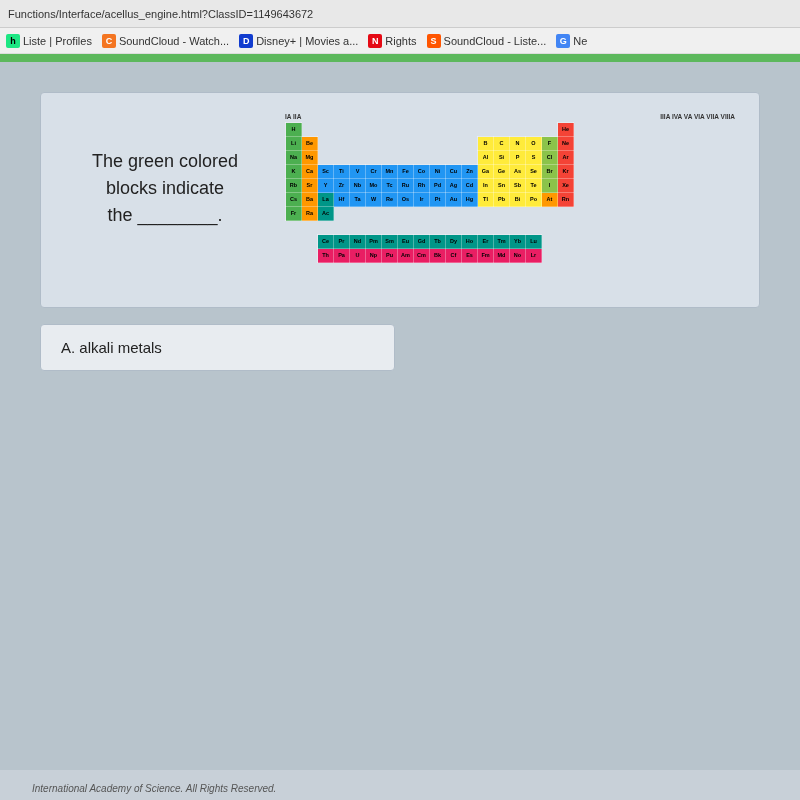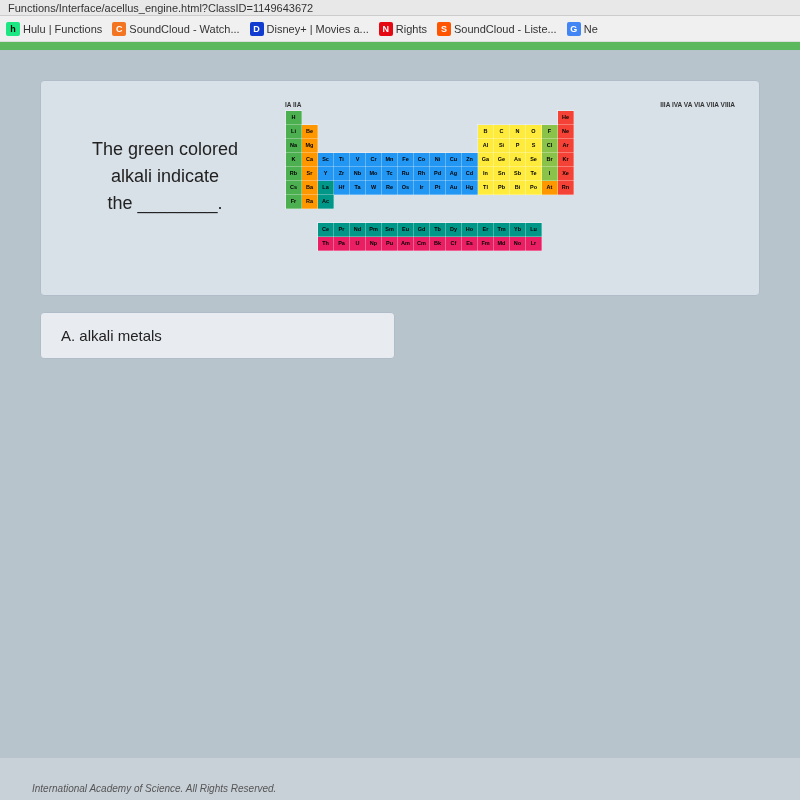--- a/index.html
+++ b/index.html
@@ -7,21 +7,21 @@
       width: 800px;
       height: 800px;
       overflow: hidden;
       font-family: Arial, sans-serif;
       background: #c8d0d8;
     }
 
     
     .browser-bar {
       background: #e8e8e8;
-      height: 16px;
+      height: 28px;
       display: flex;
       align-items: center;
       padding: 0 8px;
       font-size: 11px;
       color: #333;
       border-bottom: 1px solid #ccc;
     }
 
     .bookmarks-bar {
       background: #f0f0f0;
@@ -162,21 +162,21 @@
 </head>
 <body>
 
 <div class="browser-bar">
   <span>Functions/Interface/acellus_engine.html?ClassID=1149643672</span>
 </div>
 
 <div class="bookmarks-bar">
   <div class="bookmark-item">
     <div class="bookmark-icon" style="background:#1ce783; color:#000;">h</div>
-    <span>Hulu | Functions</span>
+    <span>Liste | Profiles</span>
   </div>
   <div class="bookmark-item">
     <div class="bookmark-icon" style="background:#f47521;">C</div>
     <span>SoundCloud - Watch...</span>
   </div>
   <div class="bookmark-item">
     <div class="bookmark-icon" style="background:#113ccf;">D</div>
     <span>Disney+ | Movies a...</span>
   </div>
   <div class="bookmark-item">
@@ -195,21 +195,21 @@
 
 <div class="green-bar"></div>
 
 <div class="main-content">
 
   <div class="quiz-card">
     <div class="quiz-question-area">
 
       <div class="question-text">
         <span>The green colored</span><br>
-        <span>alkali indicate</span><br>
+        <span>blocks indicate</span><br>
         <span>the ________.</span>
       </div>
 
       <div class="periodic-table-container">
 
         <div style="display:flex; justify-content:space-between; font-size:6.5px; color:#333; margin-bottom:2px; font-weight:bold;">
           <span>IA  IIA</span>
           <span>IIIA IVA VA VIA VIIA VIIIA</span>
         </div>
 

